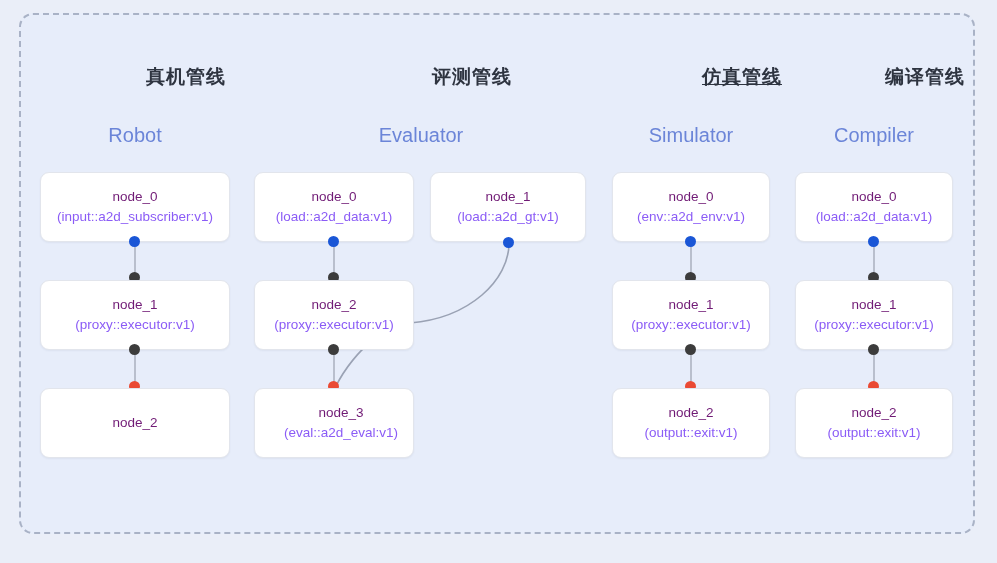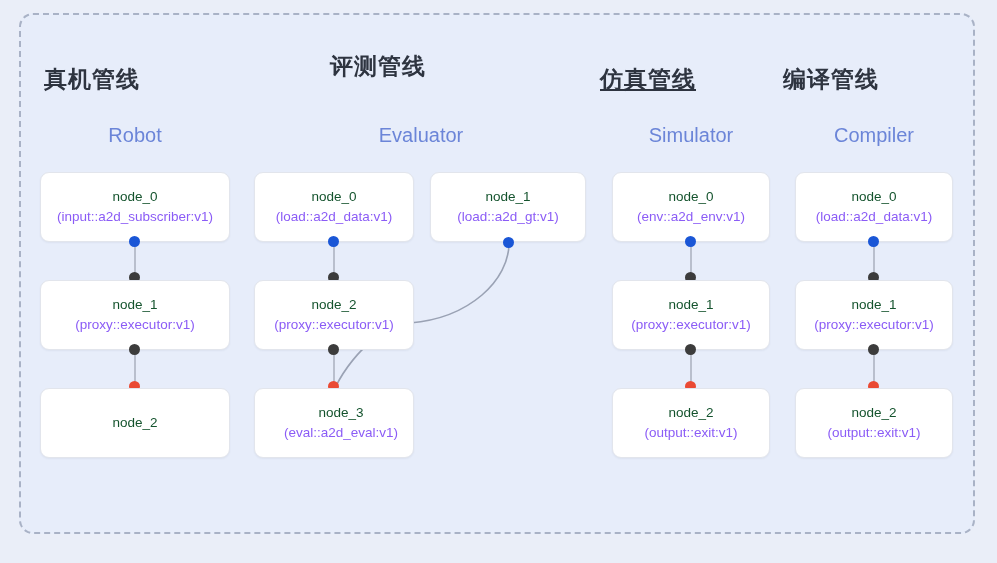--- a/index.html
+++ b/index.html
@@ -25,25 +25,25 @@
     top: 13px;
     width: 956px;
     height: 521px;
     box-sizing: border-box;
     border: 2px dashed #a9b2c6;
     border-radius: 14px;
     background: #e7edfa;
   }
   .col-title-cn {
     position: absolute;
-    font-size: 23px;
+    font-size: 19px;
     font-weight: bold;
     color: #2e3440;
     letter-spacing: 1px;
-    text-align: left;
+    text-align: right;
     white-space: nowrap;
   }
   .col-title-en {
     position: absolute;
     font-size: 20px;
     color: #6b85d8;
     text-align: center;
     white-space: nowrap;
   }
   .node-box {
@@ -54,21 +54,21 @@
     border-radius: 9px;
     box-shadow: 0 1px 2px rgba(40,50,80,0.06);
     display: flex;
     flex-direction: column;
     align-items: center;
     justify-content: center;
     line-height: 1.45;
   }
   .node-id {
     font-size: 13.5px;
-    color: #14532d;
+    color: #701a75;
     white-space: nowrap;
   }
   .node-type {
     font-size: 13.5px;
     color: #8b5cf6;
     white-space: nowrap;
   }
   .dot {
     position: absolute;
     width: 11px;
@@ -93,21 +93,21 @@
 </style>
 </head>
 <body>
 
 <div id="stage">
   <div id="dashed-frame"></div>
 
   <div class="col-title-cn" style="left:44px; top:64px; width:182px;">真机管线</div>
   <div class="col-title-en" style="left:44px; top:124px; width:182px;">Robot</div>
 
-  <div class="col-title-cn" style="left:330px; top:51px; width:182px;">评测管线</div>
+  <div class="col-title-cn" style="left:330px; top:64px; width:182px;">评测管线</div>
   <div class="col-title-en" style="left:330px; top:124px; width:182px;">Evaluator</div>
 
   <div class="col-title-cn" style="left:600px; top:64px; width:182px;text-decoration:underline;">仿真管线</div>
   <div class="col-title-en" style="left:600px; top:124px; width:182px;">Simulator</div>
 
   <div class="col-title-cn" style="left:783px; top:64px; width:182px;">编译管线</div>
   <div class="col-title-en" style="left:783px; top:124px; width:182px;">Compiler</div>
 
   <svg class="curves" viewBox="0 0 997 563">
     <path d="M 509 243 C 509 280, 470 318, 410 323" fill="none" stroke="#9aa2b4" stroke-width="1.6"></path>

